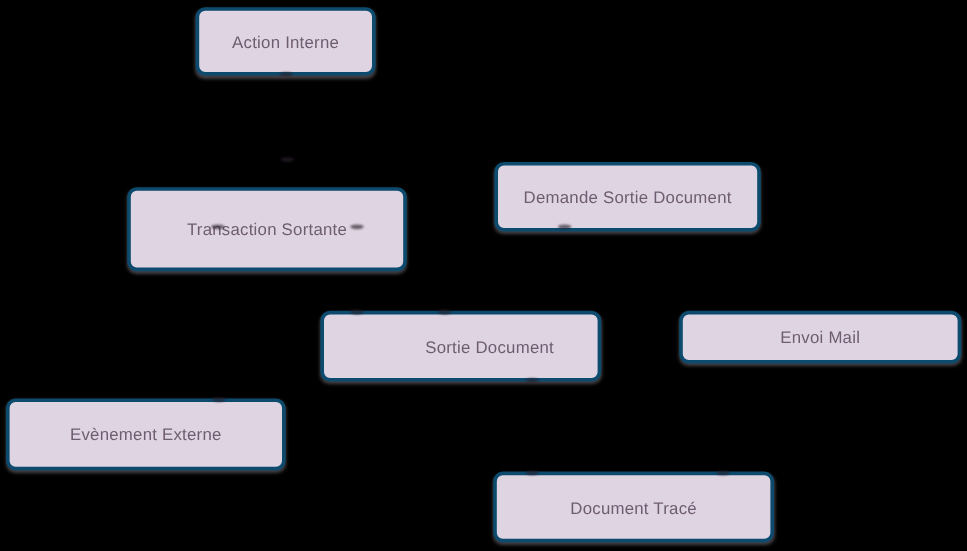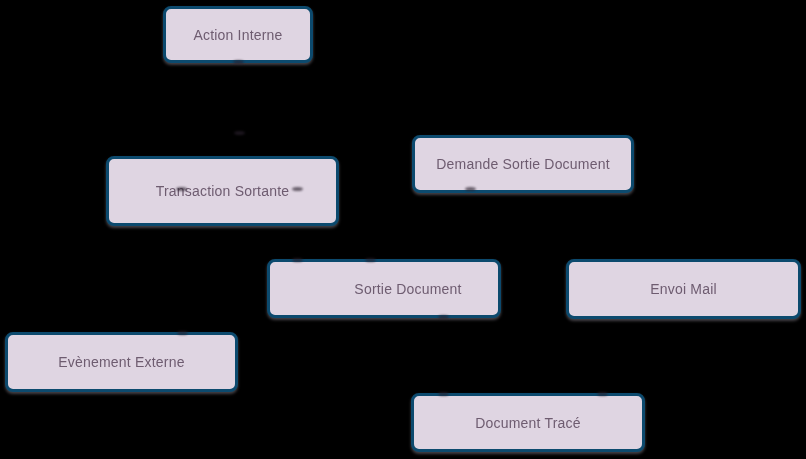--- a/index.html
+++ b/index.html
@@ -31,21 +31,21 @@
     color: #6e5c70;
     font-size: 14px;
     letter-spacing: 0.2px;
     white-space: nowrap;
   }
   
   .n1 { left: 163px; top: 6px;   width: 150px; height: 57px; }
   .n2 { left: 106px; top: 132px; width: 233px; height: 70px; margin-top: 24px; }
   .n3 { left: 412px; top: 135px; width: 222px; height: 58px; }
   .n4 { left: 267px; top: 259px; width: 234px; height: 59px; padding-left: 48px; }
-  .n5 { left: 566px; top: 259px; width: 235px; height: 60px; }
+  .n5 { left: 566px; top: 259px; width: 235px; height: 44px; }
   .n6 { left: 5px;   top: 332px; width: 233px; height: 60px; align-items: center; }
   .n7 { left: 411px; top: 393px; width: 234px; height: 59px; }
   
   .anchor {
     position: absolute;
     width: 11px;
     height: 4px;
     border-radius: 50%;
     background: rgba(42,32,44,0.65);
     filter: blur(1px);

